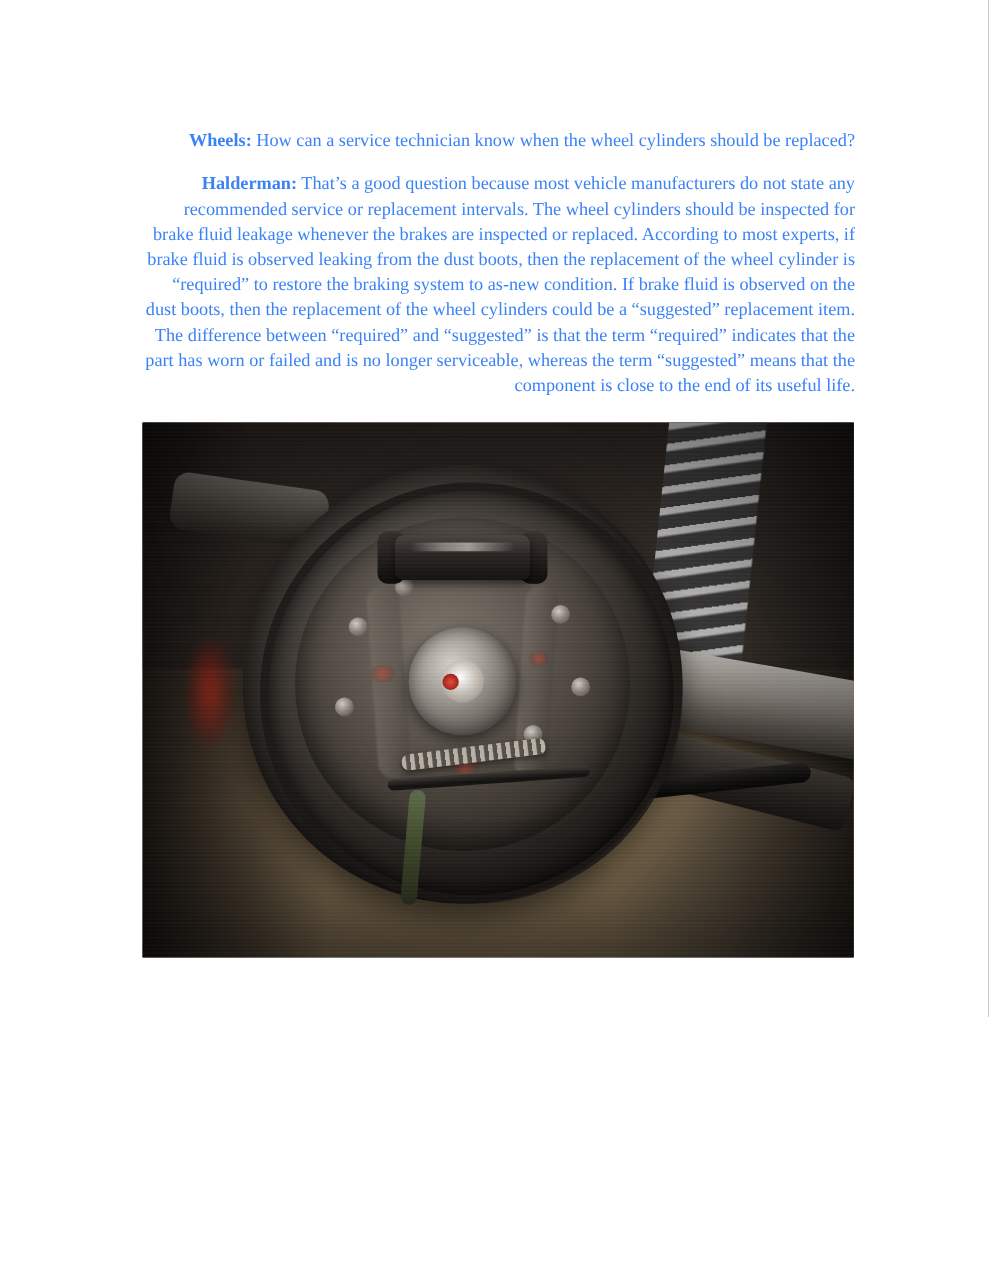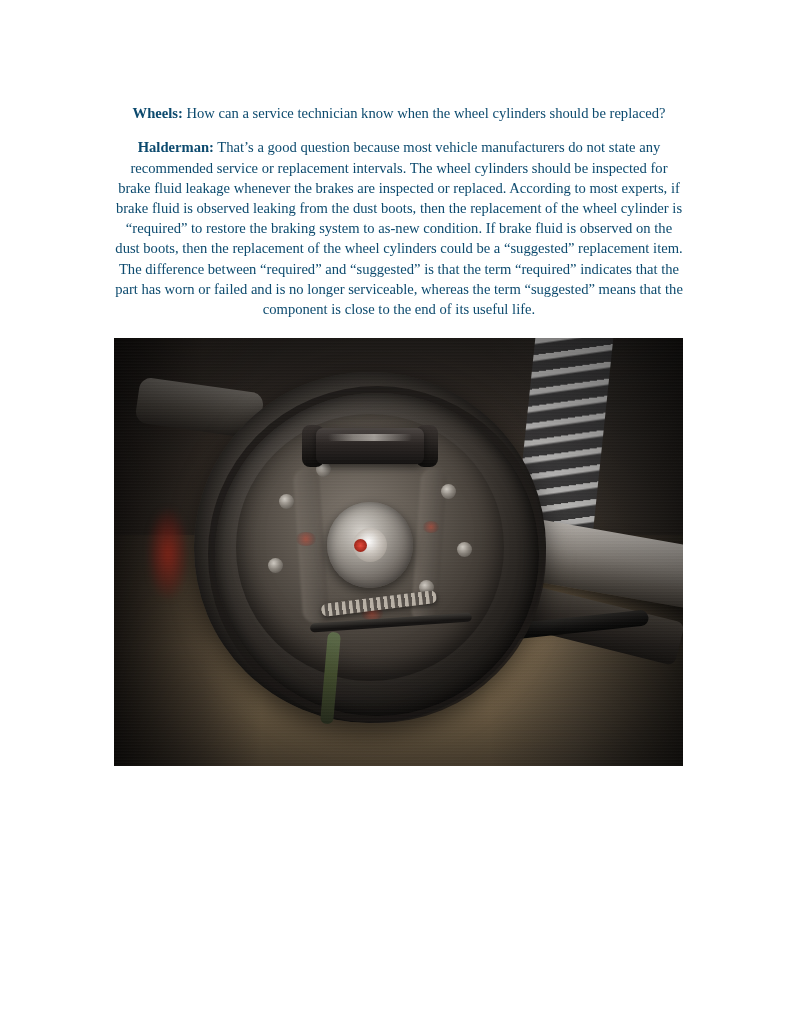--- a/index.html
+++ b/index.html
@@ -21,22 +21,22 @@
   }
   .content {
     position: absolute;
     left: 114px;
     top: 88px;
     width: 570px;
   }
   .qa-block {
     font-size: 14.6px;
     line-height: 1.385;
-    color: #0c4a6e;
-    text-align: center;
+    color: #3b82f6;
+    text-align: right;
   }
   .qa-block + .qa-block {
     margin-top: 14px;
   }
   .speaker {
     font-weight: bold;
   }
   .photo-wrap {
     position: absolute;
     left: 114px;

